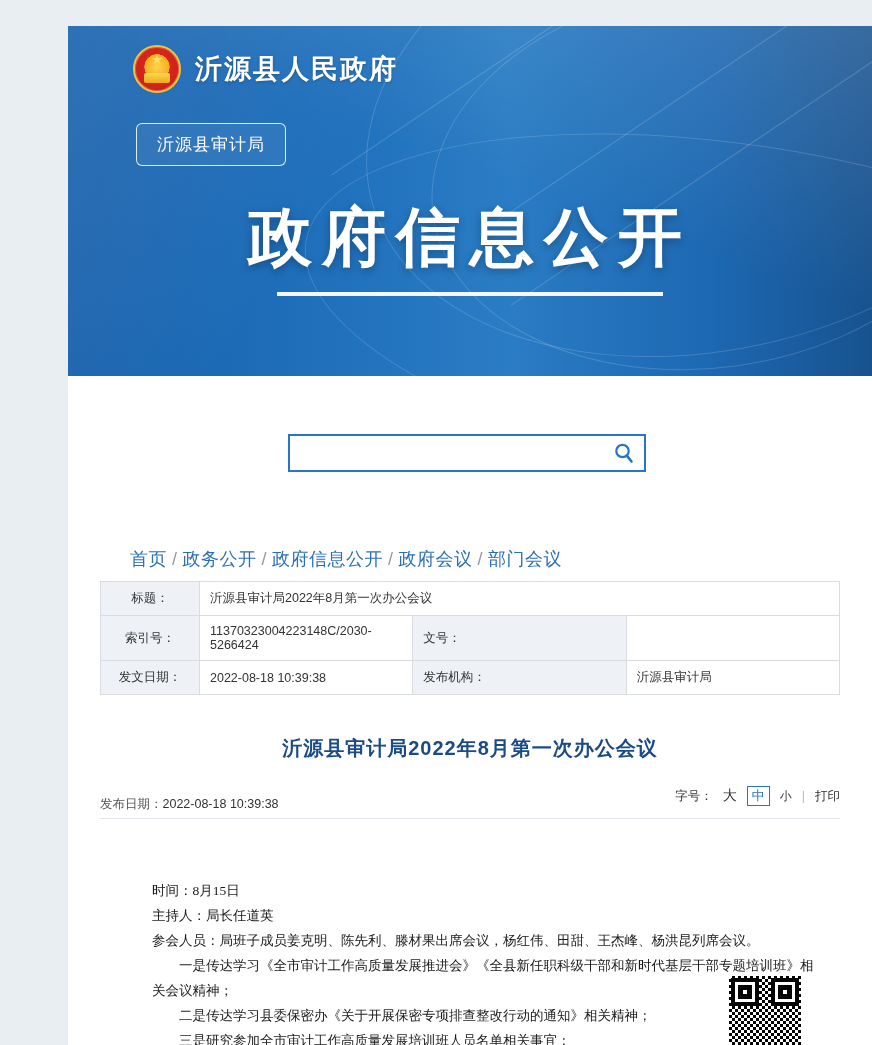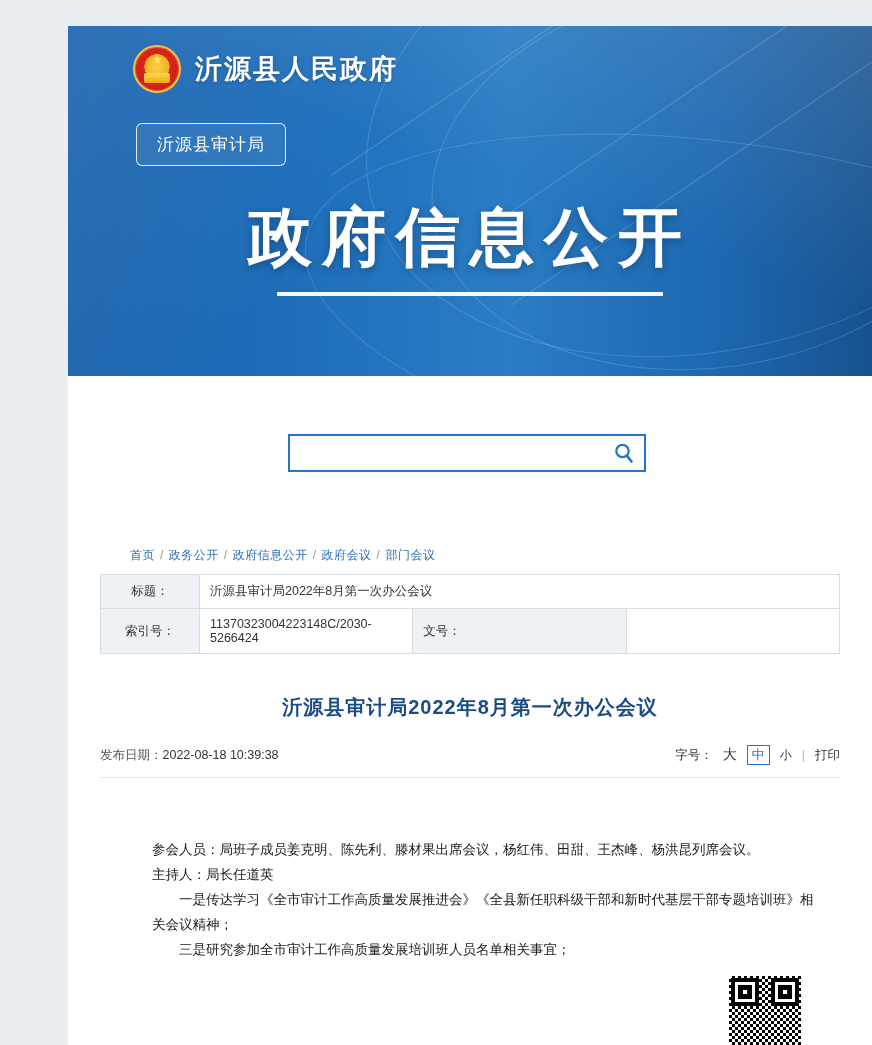--- a/index.html
+++ b/index.html
@@ -175,21 +175,21 @@
     width: 804px;
     min-height: 530px;
     background: #ffffff;
   }
   .inner {
     width: 740px;
     margin: 0 auto;
     padding-top: 8px;
   }
   .breadcrumb {
-    font-size: 12px;
+    font-size: 18px;
     color: #2b6fb8;
     padding: 8px 0 10px 30px;
     letter-spacing: 0.5px;
   }
   .breadcrumb span { color: #2b6fb8; }
   .breadcrumb .sep { color: #999; margin: 0 5px; }
 
   table.meta {
     width: 740px;
     border-collapse: collapse;
@@ -221,21 +221,21 @@
     letter-spacing: 1px;
   }
   .subbar {
     position: relative;
     height: 34px;
     margin-top: 22px;
     border-bottom: 1px solid #e2e6ea;
     font-size: 12.5px;
     color: #555;
   }
-  .pubdate { position: absolute; left: 0; top: 4px; }
+  .pubdate { position: absolute; left: 0; top: 12px; }
   .pubdate b { font-weight: normal; color: #333; }
   .fontctl {
     position: absolute; right: 0; top: 2px;
     display: flex; align-items: center; gap: 10px;
     color: #333;
   }
   .fontctl .big { font-size: 14px; cursor: pointer; }
   .fontctl .mid {
     border: 1px solid #2775c7;
     color: #2775c7;
@@ -331,43 +331,51 @@
             <tr>
           <td class="lbl">标题：</td>
           <td class="val" colspan="3">沂源县审计局2022年8月第一次办公会议</td>
         </tr>
         <tr>
           <td class="lbl">索引号：</td>
           <td class="val">11370323004223148C/2030-5266424</td>
           <td class="lbl2">文号：</td>
           <td class="val"></td>
         </tr>
+        <tr>
+          <td class="lbl">发文日期：</td>
+          <td class="val">2022-08-18 10:39:38</td>
+          <td class="lbl2">发布机构：</td>
+          <td class="val">沂源县审计局</td>
+        </tr>
       </tbody>
         </table>
 
       <div class="doc-title">沂源县审计局2022年8月第一次办公会议</div>
 
       <div class="subbar">
         <div class="pubdate">
           <span>发布日期：</span><b>2022-08-18 10:39:38</b>
         </div>
         <div class="fontctl">
           <span>字号：</span>
           <span class="big">大</span>
           <span class="mid">中</span>
           <span class="small">小</span>
           <span class="bar">|</span>
           <span class="print">打印</span>
         </div>
       </div>
 
       <div class="body-text">
+        <p>时间：8月15日</p>
+        <p>主持人：局长任道英</p>
         <p>参会人员：局班子成员姜克明、陈先利、滕材果出席会议，杨红伟、田甜、王杰峰、杨洪昆列席会议。</p>
-        <p>主持人：局长任道英</p>
         <p class="ind">一是传达学习《全市审计工作高质量发展推进会》《全县新任职科级干部和新时代基层干部专题培训班》相关会议精神；</p>
+        <p class="ind">二是传达学习县委保密办《关于开展保密专项排查整改行动的通知》相关精神；</p>
         <p class="ind">三是研究参加全市审计工作高质量发展培训班人员名单相关事宜；</p>
 
       </div>
     </div>
   </div>
 
   <div class="qr"></div>
 </div>
 
 </body></html>

